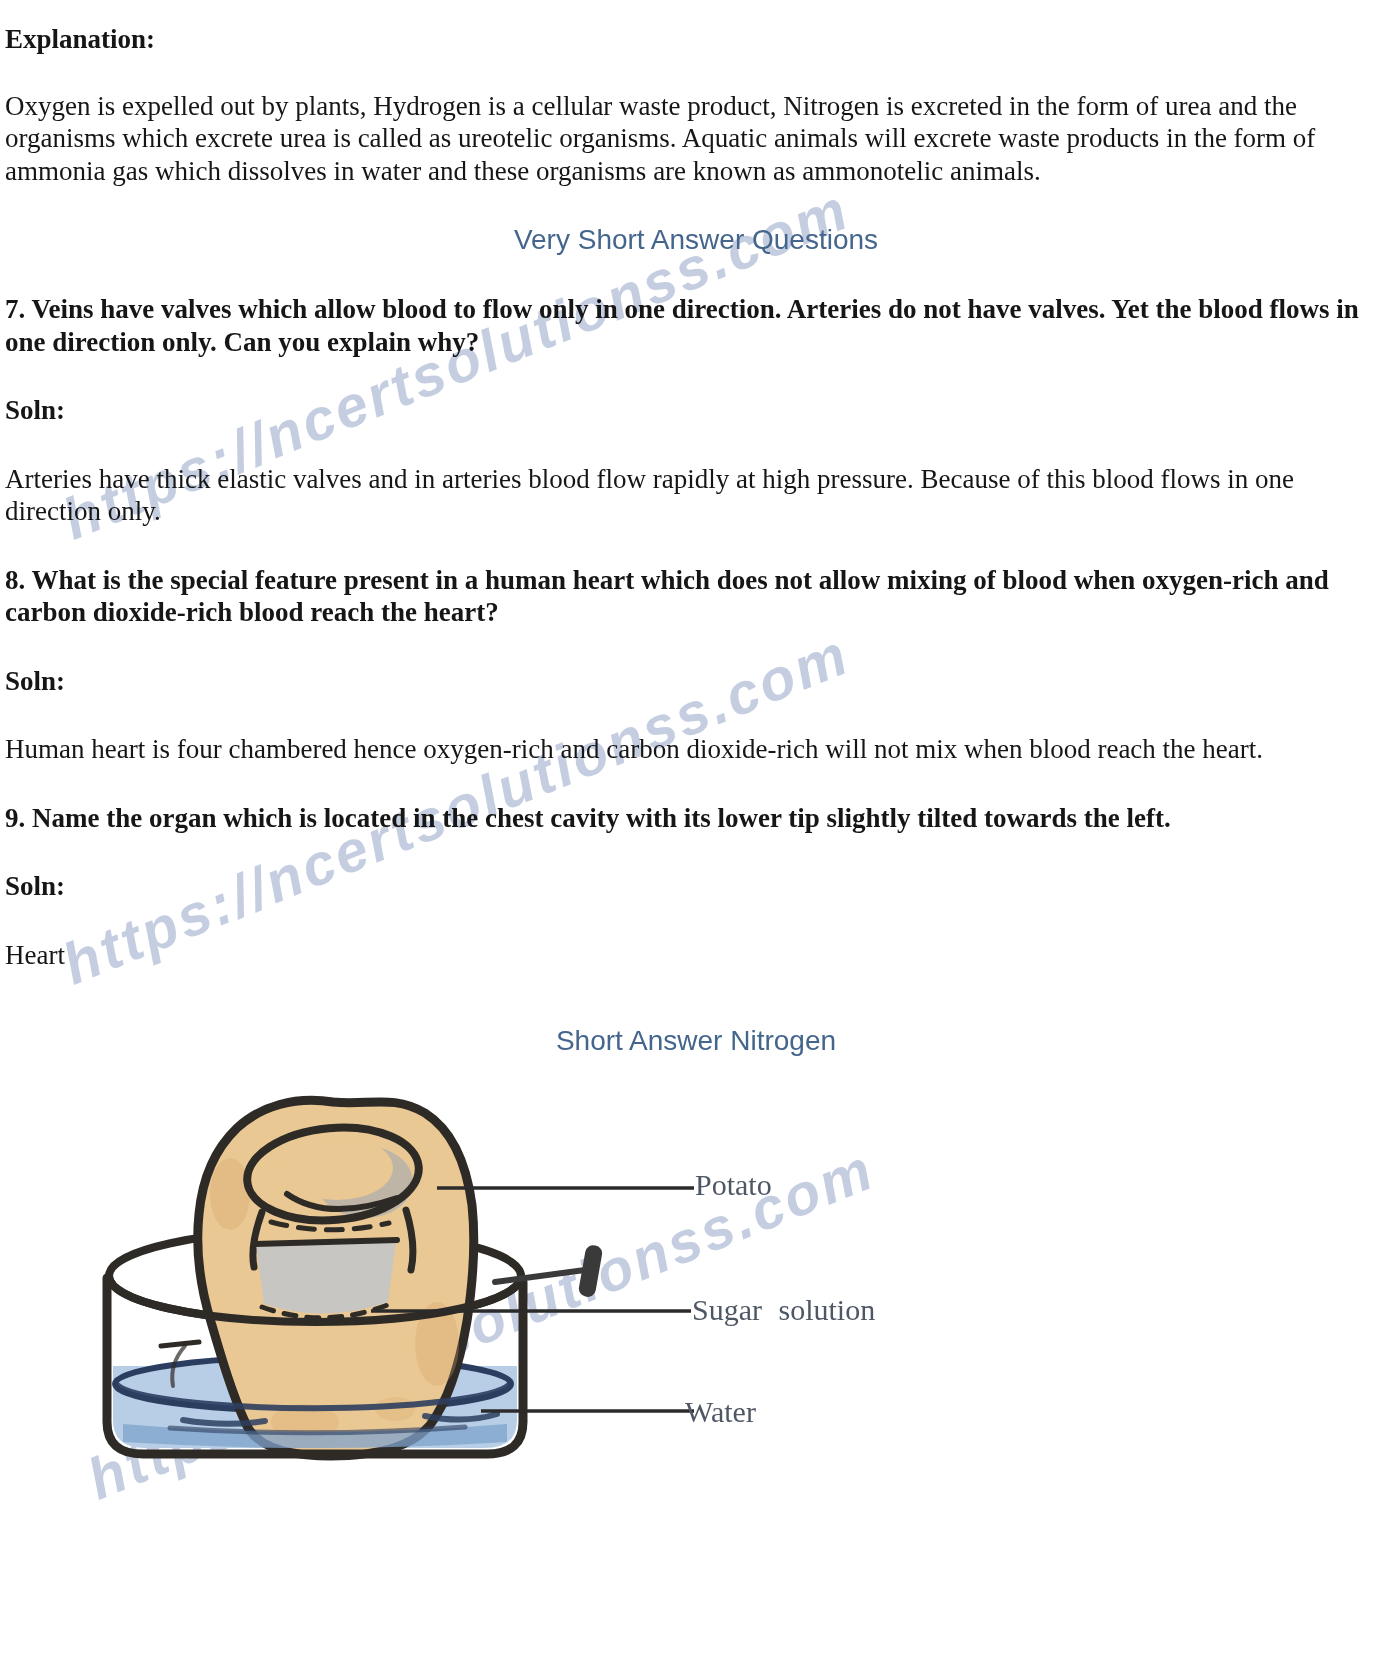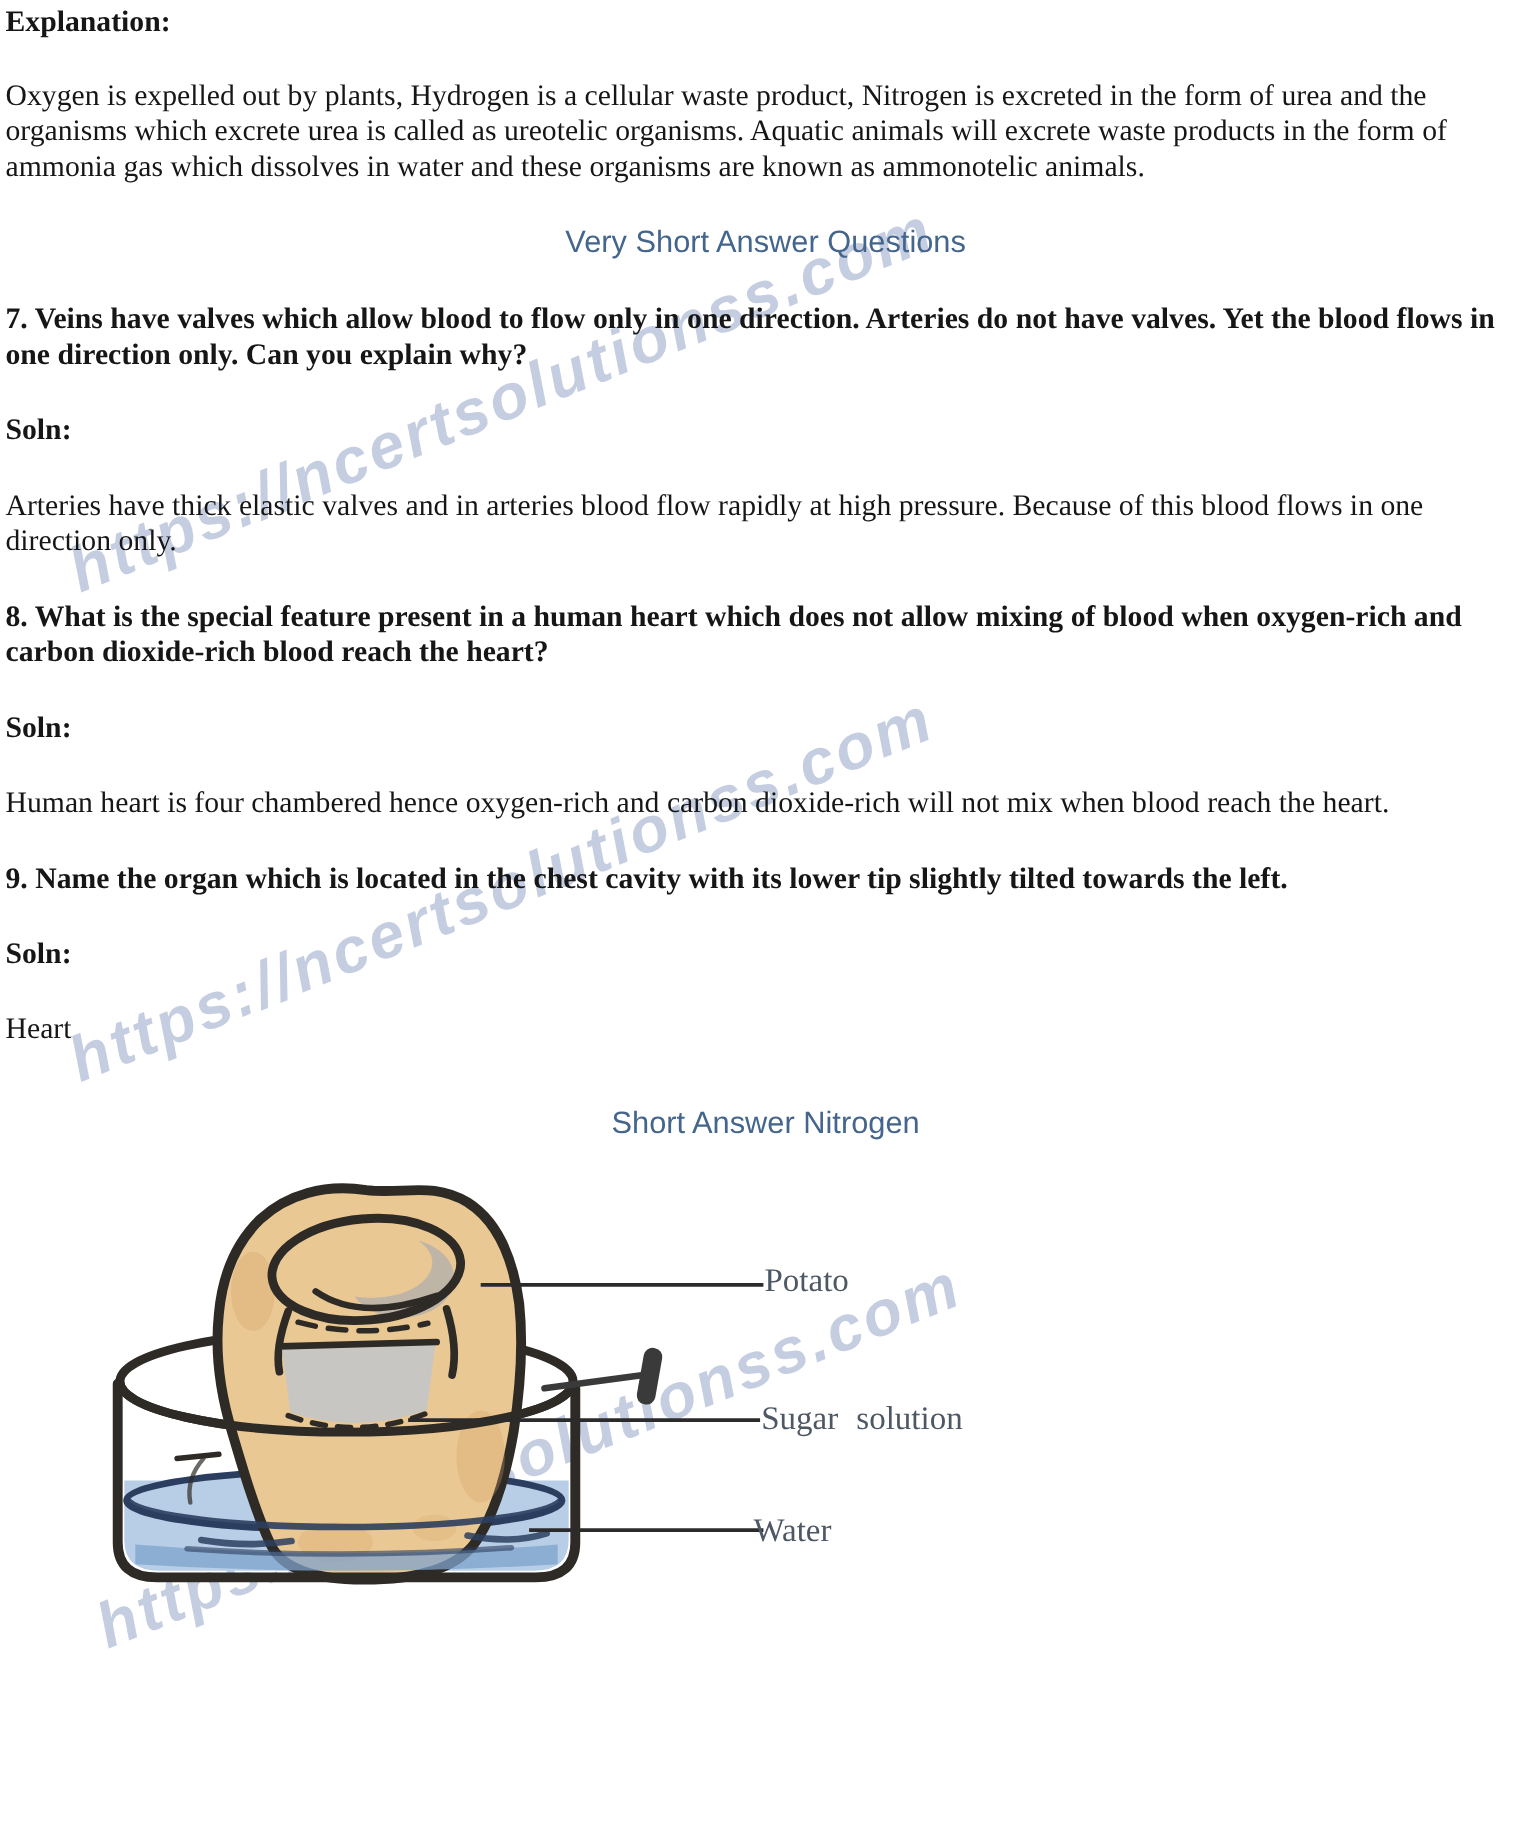--- a/index.html
+++ b/index.html
@@ -7,21 +7,21 @@
     --potato-fill:#eac893; --potato-shade:#d3a368; --sugar-fill:#c7c6c3;
     --water-fill:#b7cee6; --water-deep:#7fa3cc; --water-edge:#2c3e5f;
     --label-text:#4e5865; --leader-line:#2b2b2b; --body-text:#161616;
   }
   html,body{margin:0;padding:0;}
   body{
     width:1389px;height:1662px;position:relative;background:#ffffff;
     font-family:"Liberation Serif", serif;color:var(--body-text);
     overflow:hidden;
   }
-  .content{position:relative;padding:3px 2px 0 5px;z-index:2;}
+  .content{position:relative;padding:3px 2px 0 5px;z-index:2;margin-top:20px;}
   p{font-size:27px;line-height:32.5px;margin:0 0 36px 0;}
   p.b{font-weight:700;}
   p.expl{margin-bottom:34px;}
   .sec-heading{
     font-family:"Liberation Sans", sans-serif;font-weight:400;font-size:28px;
     line-height:34px;color:var(--heading);text-align:center;margin:4px 0 36px 0;
   }
   .sec-heading.second{margin-top:53px;}
   .figure{position:relative;height:382px;margin-top:32px;}
   .fig-svg{position:absolute;left:60px;top:0;}

